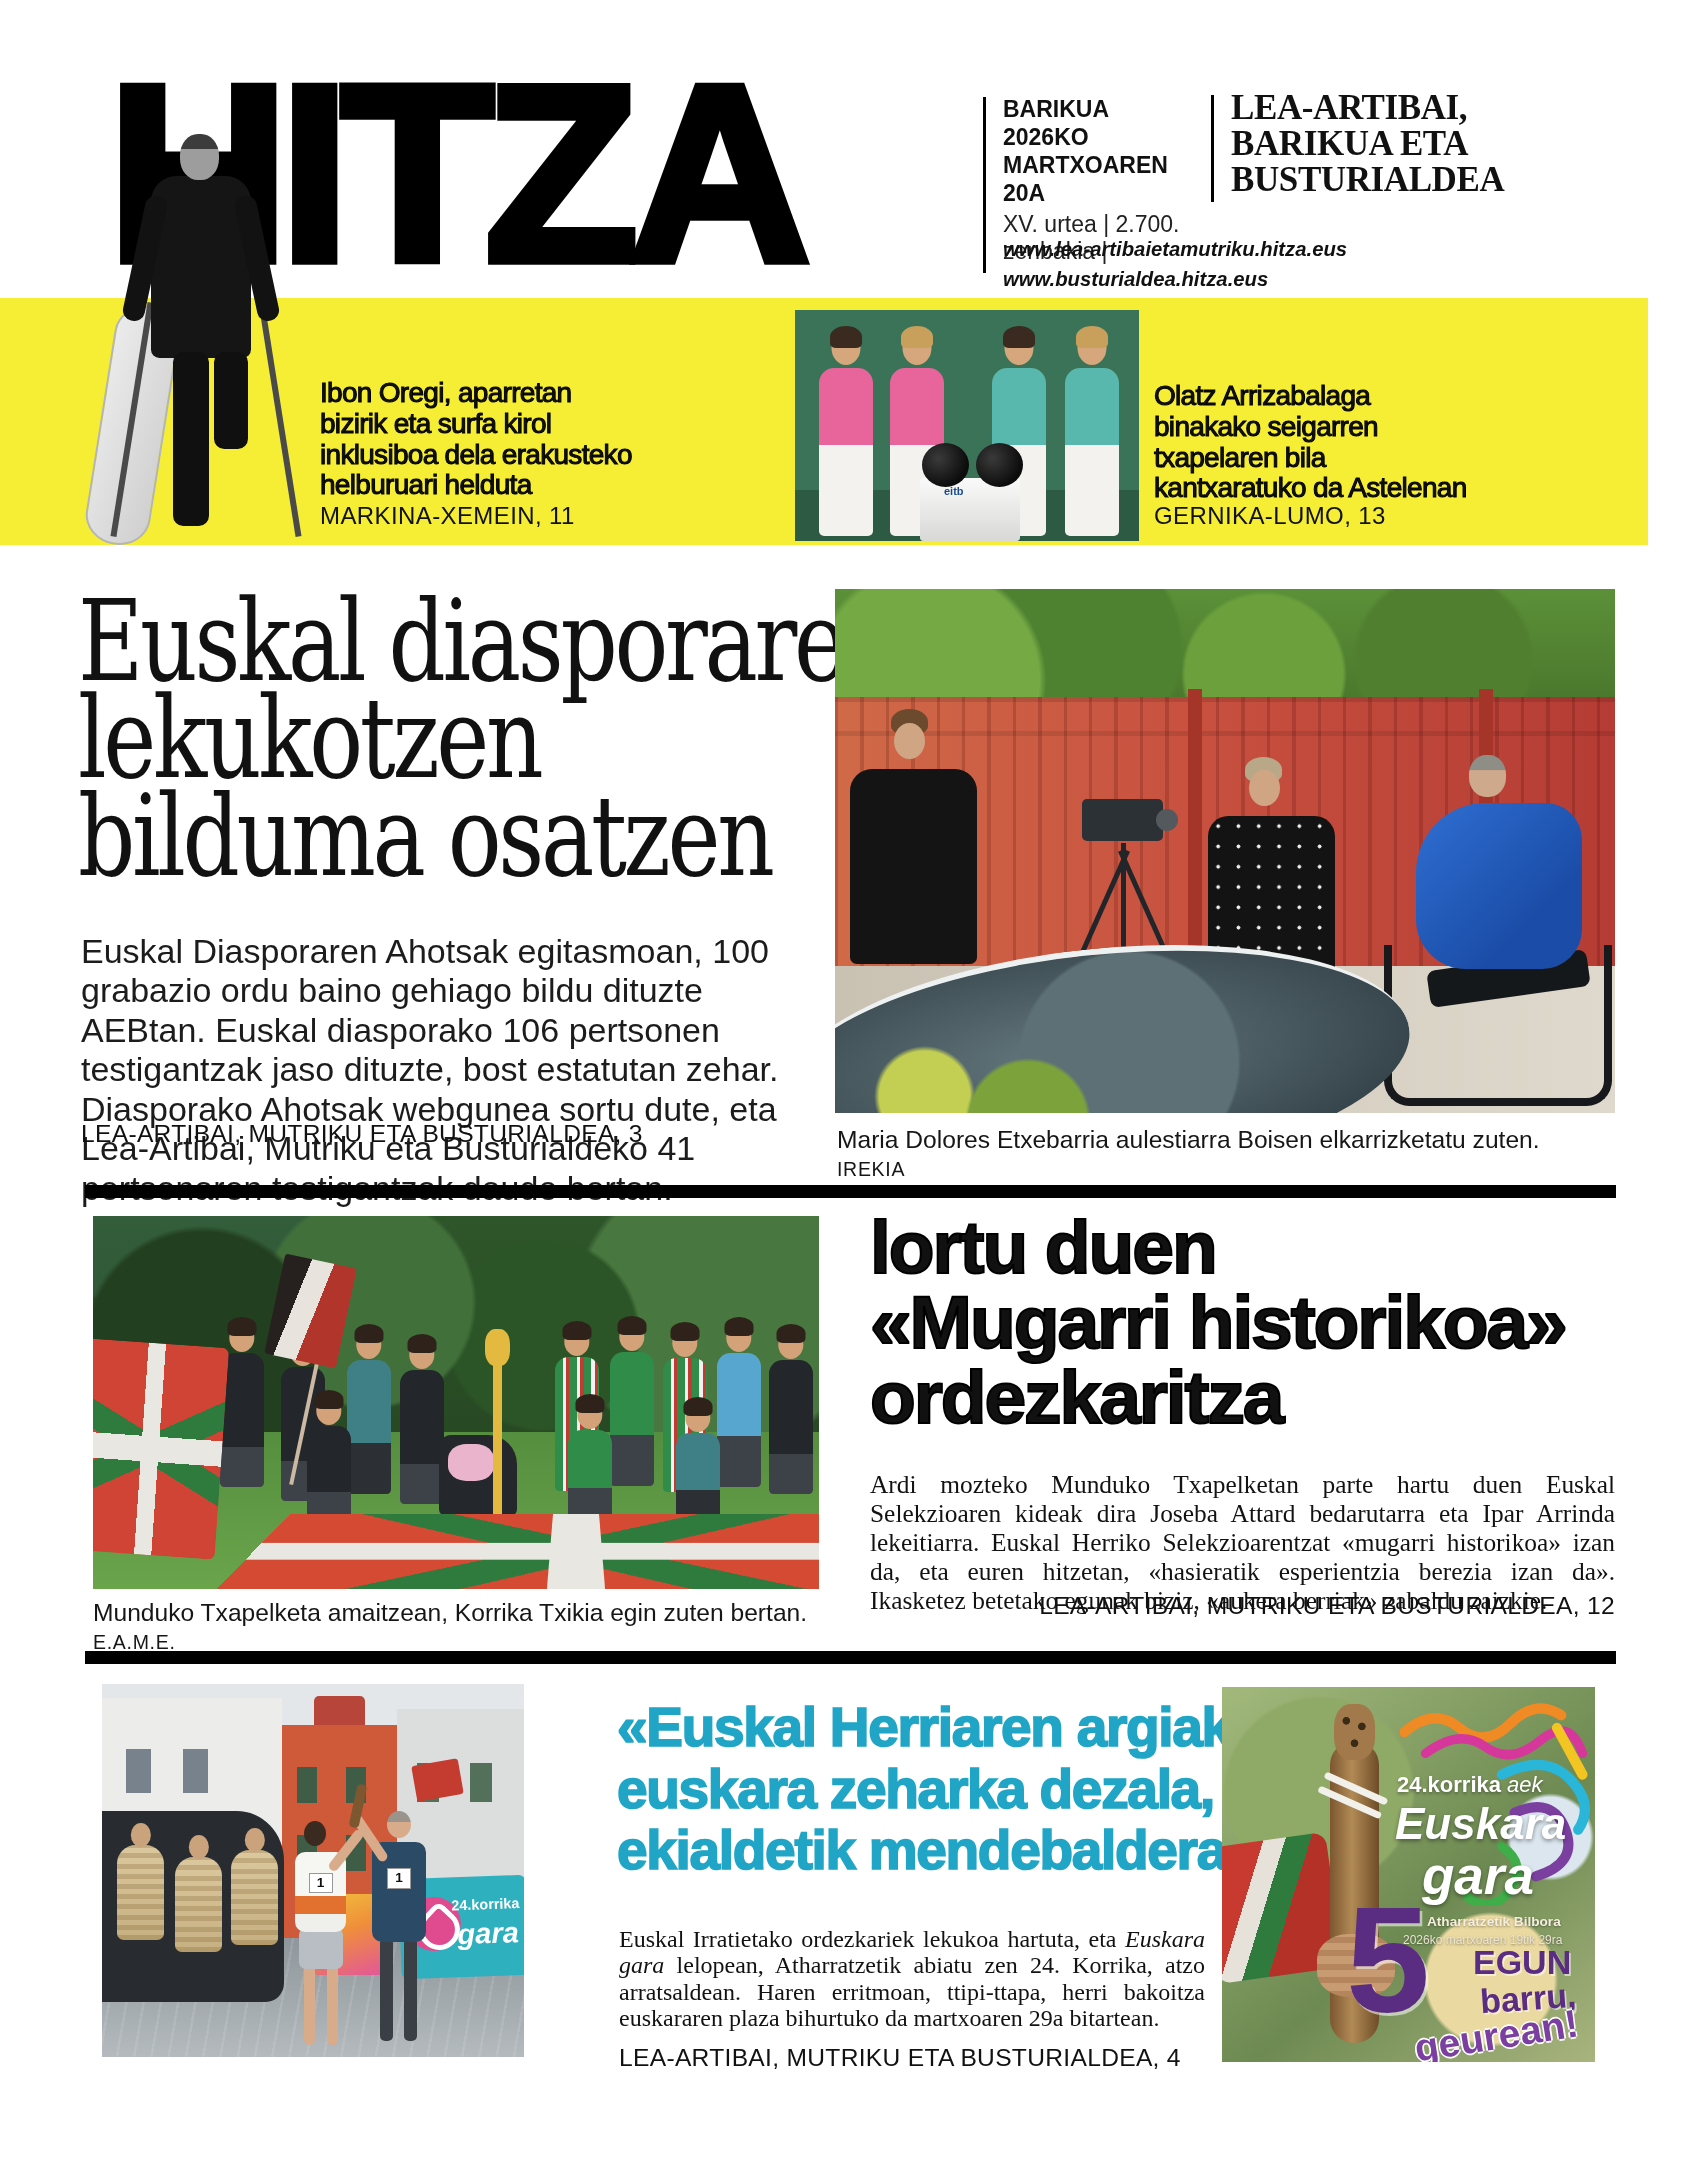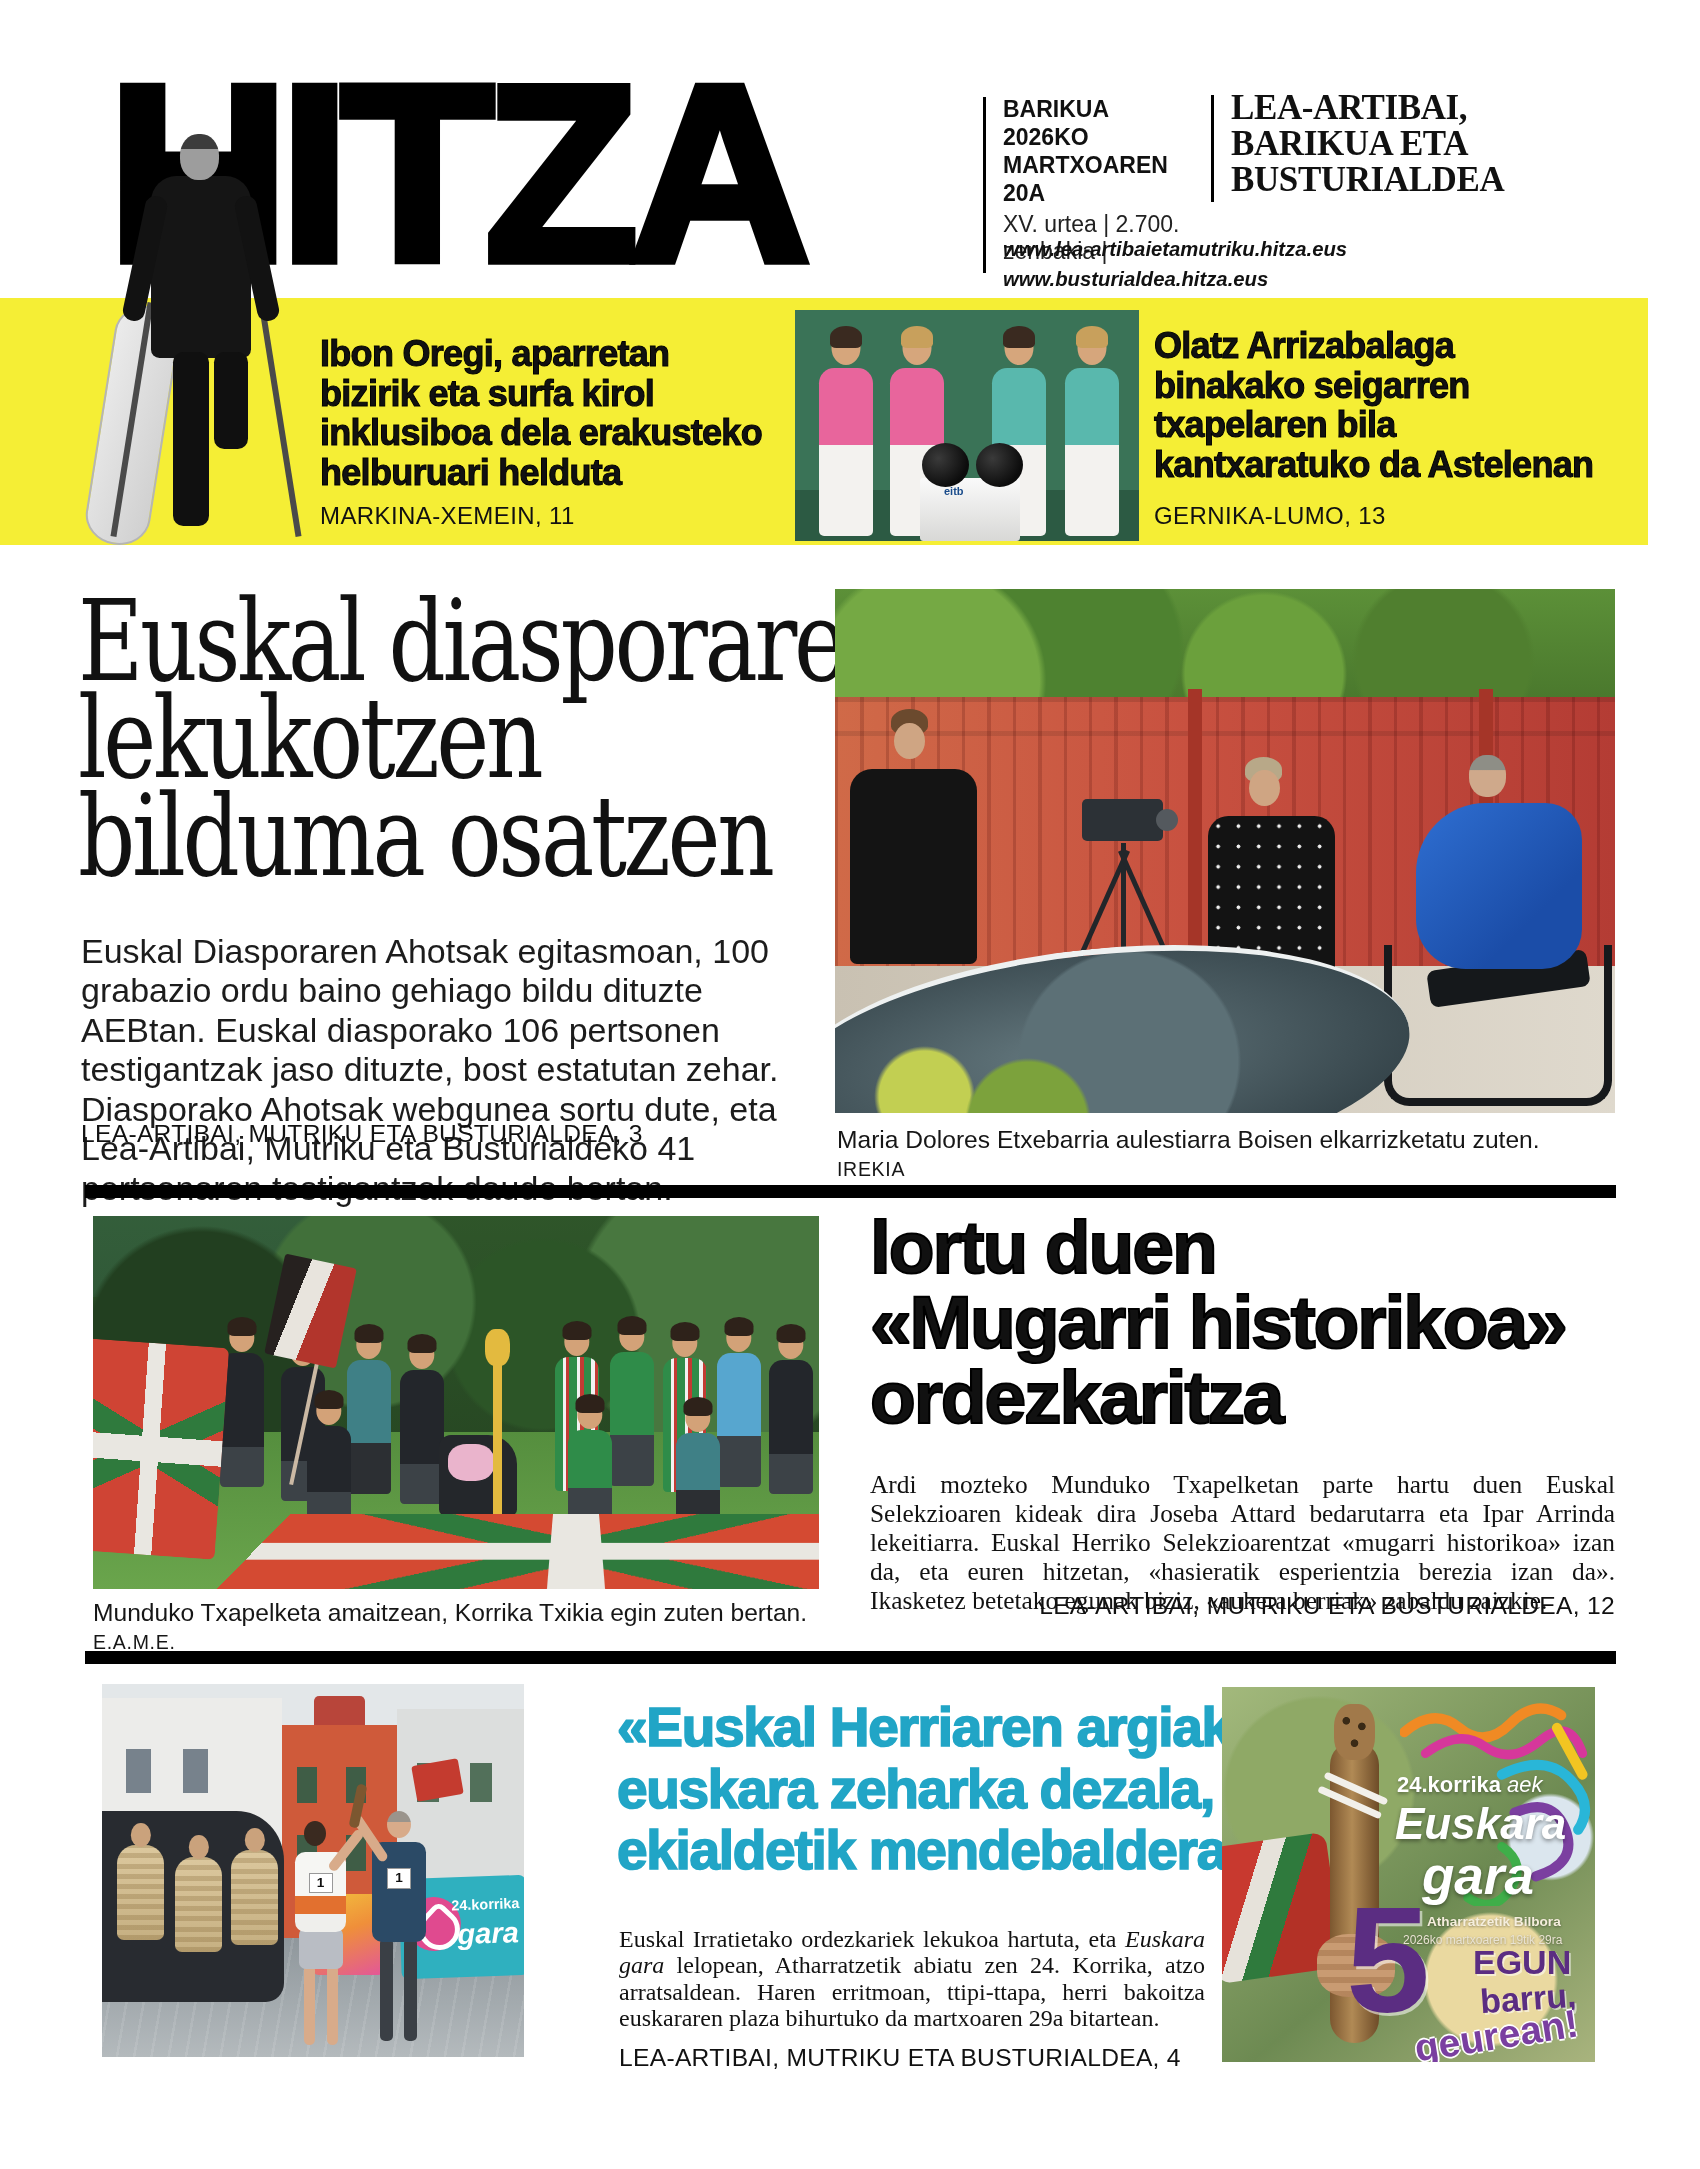--- a/index.html
+++ b/index.html
@@ -13,21 +13,21 @@
   .vrule{background:#000;width:2.5px;}
   .date-block{left:1003px;top:95px;width:203px;line-height:1.2;}
   .date-bold{font-weight:700;font-size:23px;line-height:1.22;}
   .issue{font-size:23px;margin-top:3.4px;color:#222;}
   .urls{left:1003px;top:234px;font-weight:700;font-size:20.3px;line-height:1.5;font-style:italic;}
   .edition{left:1231px;top:90px;font-family:"Liberation Serif",serif;font-weight:700;
            font-size:35px;line-height:1.03;letter-spacing:-0.4px;}
 
   
   .yellow-band{left:0;top:298px;width:1648px;height:247px;background:#F5EE35;}
-  .banner-headline{font-weight:700;font-size:36px;line-height:1.1;letter-spacing:-0.7px;
+  .banner-headline{font-weight:400;font-size:28px;line-height:1.1;letter-spacing:-0.7px;margin-top:44px;
                    -webkit-text-stroke:1px #000;}
   .banner-kicker{font-size:24px;letter-spacing:0.4px;}
 
   
   .surfer{left:85px;top:93px;width:254px;height:453px;z-index:5;}
   .sp-board{left:15.3px;top:212px;width:61px;height:237px;background:linear-gradient(100deg,#ececec,#cfcfcf);
             border:2.5px solid #b5b5b5;border-radius:50%/12%;transform:rotate(9deg);}
   .sp-crutch{width:6px;height:237px;background:#4a4a4a;top:208px;}
   .sp-head{left:95px;top:41px;width:39px;height:46px;border-radius:46%;
            background:linear-gradient(#3c3c3c 32%,#9d9d9d 33%);}
@@ -255,21 +255,21 @@
   <div class="abs" style="left:320px;top:334px;width:475px;">
     <div class="banner-headline">
       <div>Ibon Oregi, aparretan</div>
       <div>bizirik eta surfa kirol</div>
       <div>inklusiboa dela erakusteko</div>
       <div>helburuari helduta</div>
     </div>
   </div>
   <div class="abs banner-kicker" style="left:320px;top:502px;">MARKINA-XEMEIN, 11</div>
 
-  <div class="abs" style="left:1154px;top:326px;width:483px;">
+  <div class="abs" style="left:1154px;top:337px;width:483px;">
     <div class="banner-headline">
       <div>Olatz Arrizabalaga</div>
       <div>binakako seigarren</div>
       <div>txapelaren bila</div>
       <div>kantxaratuko da Astelenan</div>
     </div>
   </div>
   <div class="abs banner-kicker" style="left:1154px;top:502px;">GERNIKA-LUMO, 13</div>
 
   <div class="abs surfer">

